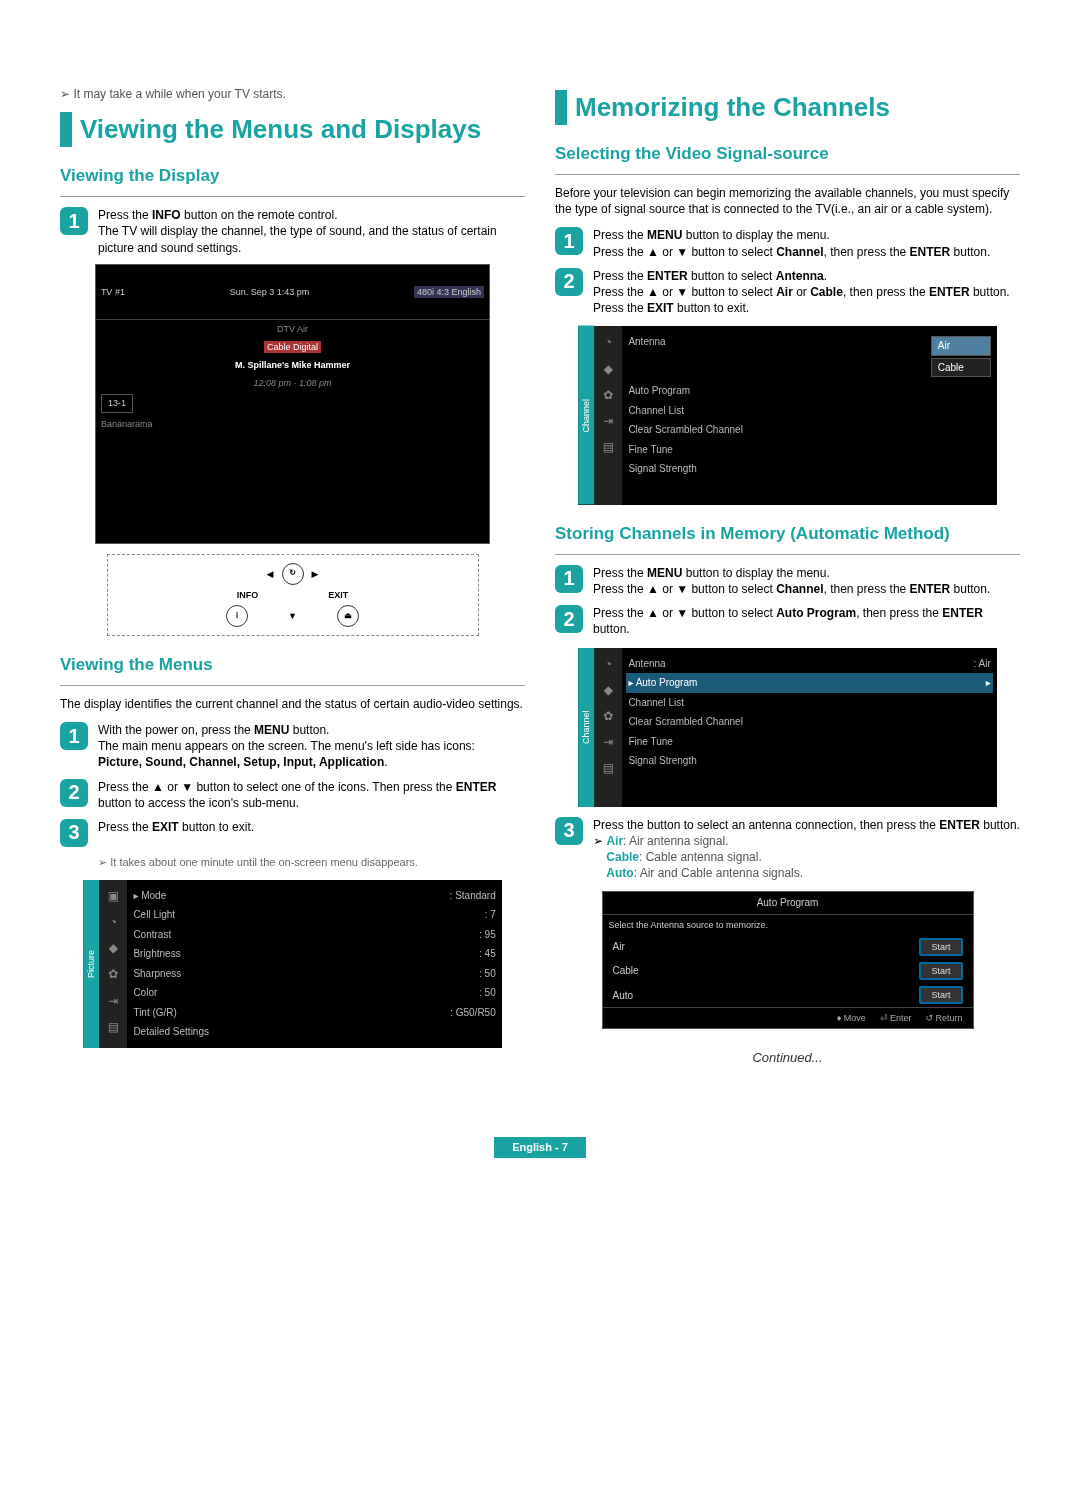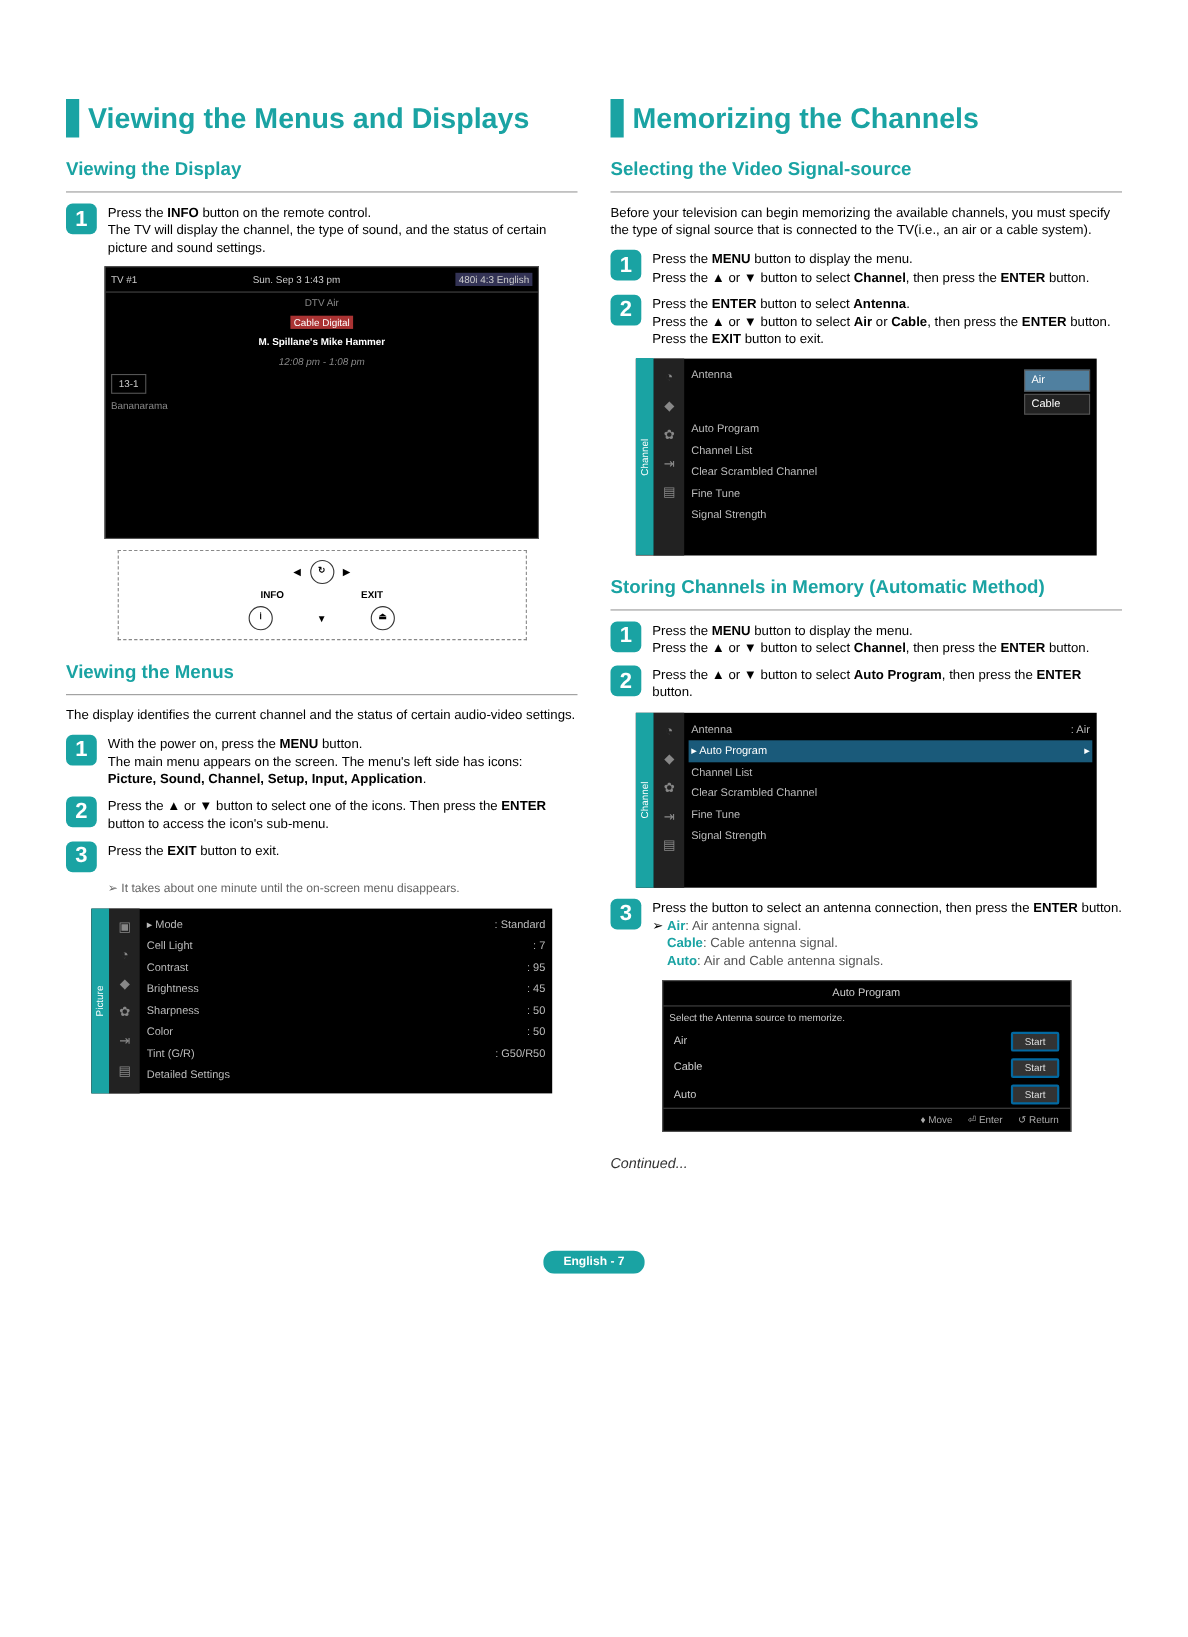--- a/index.html
+++ b/index.html
@@ -9,21 +9,21 @@
   .section-title { color: #1aa3a3; font-size: 26px; font-weight: bold; border-left: 12px solid #1aa3a3; padding-left: 8px; margin: 10px 0 14px; }
   .sub-title { color: #1aa3a3; font-size: 17px; font-weight: bold; border-bottom: 1px solid #999; padding-bottom: 8px; margin: 18px 0 10px; }
   .bold { font-weight: bold; }
   .note { color: #555; }
   .note-pointer::before { content: "➢ "; }
   .step { display: flex; gap: 10px; margin: 8px 0; }
   .step-num { width: 28px; height: 28px; border-radius: 6px; background: #1aa3a3; color: #fff; font-size: 20px; font-weight: bold; display: flex; align-items: center; justify-content: center; flex-shrink: 0; }
   .step-body { flex: 1; font-size: 12px; }
   .para { font-size: 12px; margin: 6px 0 10px 0; }
   .tv-screenshot { background: #000; color: #ccc; font-size: 9px; border: 1px solid #555; margin: 8px auto; width: 85%; }
-  .tv-head { display:flex; justify-content:space-between; padding:5px 5px; border-bottom:1px solid #444; }
+  .tv-head { display:flex; justify-content:space-between; padding:21px 5px; border-bottom:1px solid #444; }
   .tv-row { padding: 3px 5px; }
   .tv-body { min-height: 110px; }
   .sidebar-menu { display:flex; background:#000; width:90%; margin:10px auto; }
   .sidebar-tab { writing-mode: vertical-rl; transform: rotate(180deg); background:#1aa3a3; color:#fff; font-size:9px; padding:6px 2px; text-align:center; }
   .sidebar-icons { background:#222; width:28px; display:flex; flex-direction:column; align-items:center; gap:10px; padding:8px 0; color:#888; font-size:12px; }
   .menu-list { flex:1; padding:6px 4px; color:#bbb; font-size:10px; }
   .menu-item { display:flex; justify-content:space-between; padding:3px 2px; }
   .menu-item.sel { background:#1a5a7a; color:#fff; }
   .dropdown-box { background:#222; border:1px solid #555; color:#fff; font-size:10px; padding:2px 6px; margin:1px 0; width:60px; }
   .dropdown-box.sel { background:#5080a0; }
@@ -31,32 +31,33 @@
   .dialog-title { text-align:center; padding:4px; border-bottom:1px solid #444; }
   .dialog-sub { padding:4px 6px; font-size:9px; }
   .dialog-row { display:flex; justify-content:space-between; padding:3px 10px; align-items:center; }
   .start-btn { background:#333; border:2px solid #0369a1; color:#ddd; padding:1px 10px; font-size:9px; border-radius:2px; }
   .dialog-foot { display:flex; justify-content:flex-end; gap:14px; padding:4px 10px; font-size:9px; border-top:1px solid #444; color:#aaa; }
   .remote-diagram { border:1px dashed #888; margin:10px auto; width:80%; padding:8px; display:flex; flex-direction:column; align-items:center; gap:4px; font-size:9px; }
   .remote-row { display:flex; align-items:center; gap:8px; }
   .rbtn { border:1px solid #333; border-radius:10px; padding:2px 8px; font-size:8px; font-weight:bold; }
   .rbtn.round { border-radius:50%; width:22px; height:22px; display:flex; align-items:center; justify-content:center; }
   .page-foot { text-align:center; margin-top:30px; }
-  .page-foot-pill { display:inline-block; background:#1aa3a3; color:#fff; font-size:11px; font-weight:bold; padding:3px 18px; border-radius:10px; }
-  .continued { text-align:left; font-style:italic; color:#333; margin-top:20px; font-size:13px; }
+  .page-foot-pill { display:inline-block; background:#1aa3a3; color:#fff; font-size:11px; font-weight:bold; padding:3px 18px; border-radius:0; }
+  .continued { text-align:center; font-style:italic; color:#333; margin-top:20px; font-size:13px; }
   .note-block { color:#666; font-size:11px; margin-left:38px; }
   .ant-label { color:#1aa3a3; font-weight:bold; }
 </style>
 </head>
 <body>
 
 <div class="page">
 
   <div class="col">
 
+    <p class="para note note-pointer">It may take a while when your TV starts.</p>
 
     <div class="section-title">Viewing the Menus and Displays</div>
     <div class="sub-title">Viewing the Display</div>
 
     <div class="step">
       <div class="step-num">1</div>
       <div class="step-body">
         <span>Press the </span><span class="bold">INFO</span><span> button on the remote control.</span><br>
         <span>The TV will display the channel, the type of sound, and the status of certain picture and sound settings.</span>
       </div>

